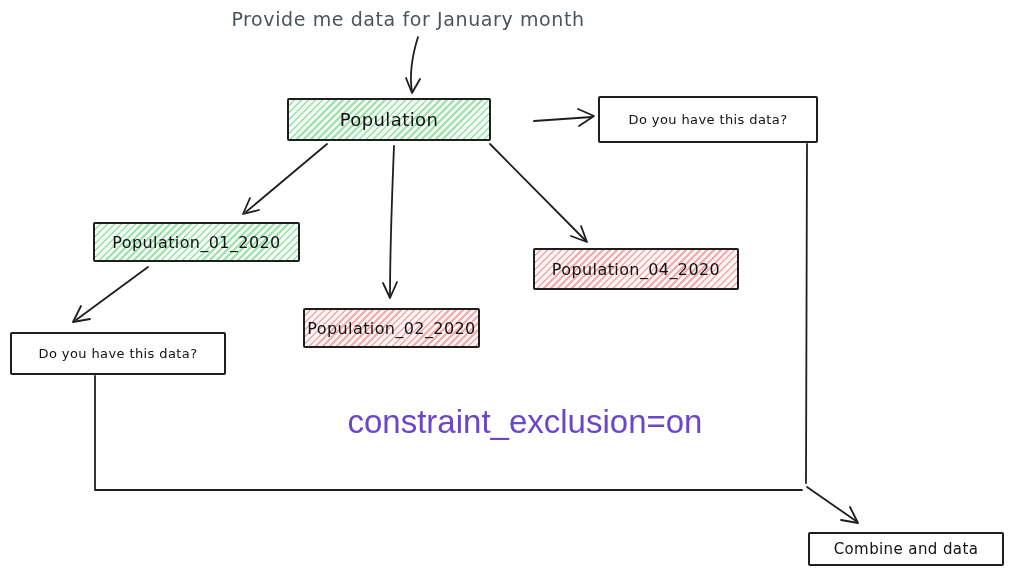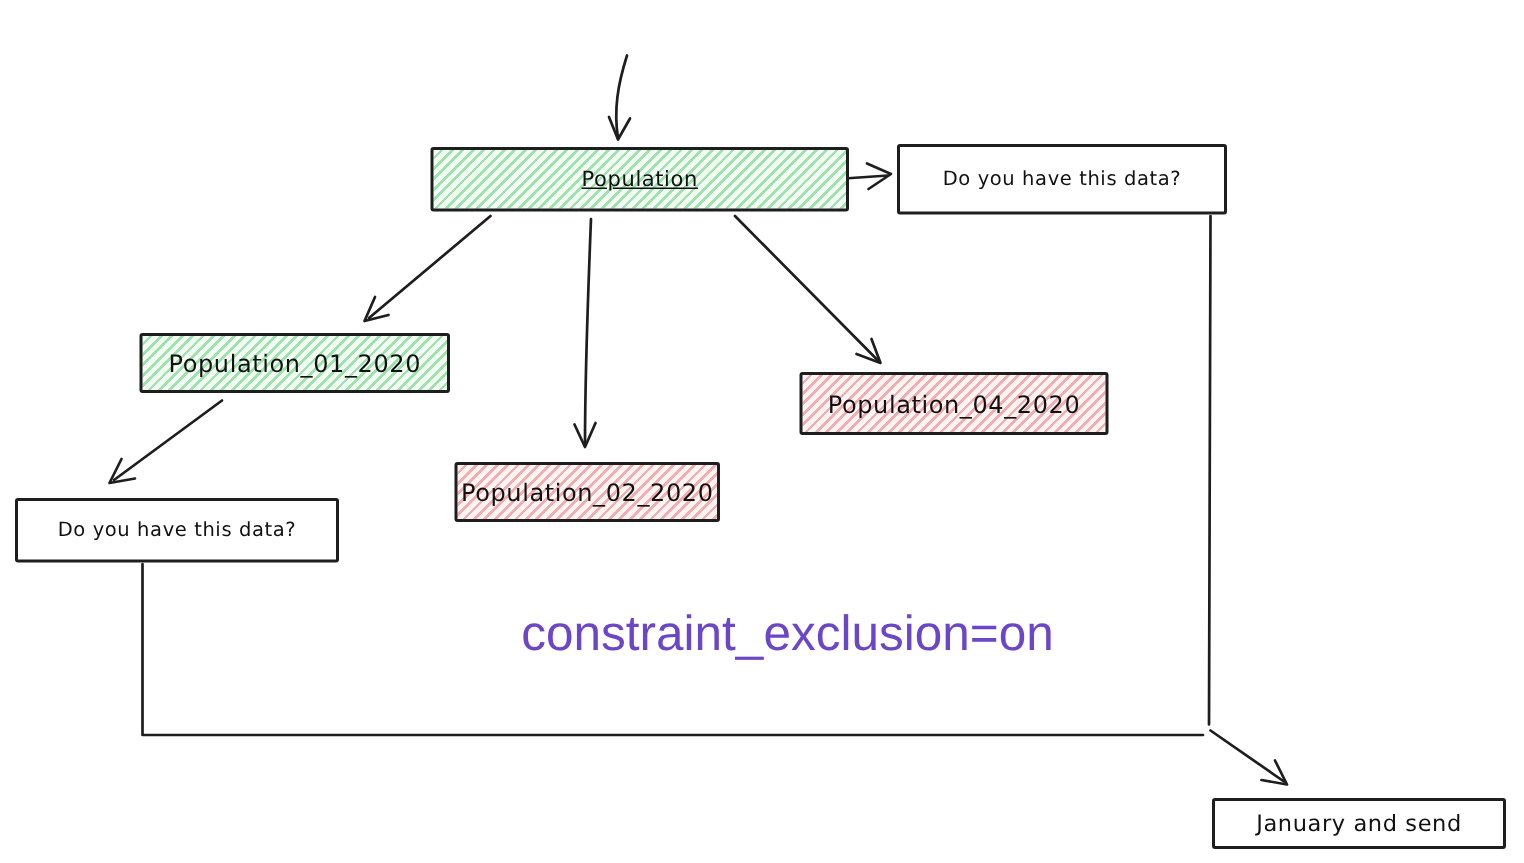--- a/index.html
+++ b/index.html
@@ -71,22 +71,23 @@
     <path d="M90,319 L73,322 L81,306"></path>
 
     <path d="M95,376 L95,490 L802,490"></path>
 
     <path d="M807,144 C806,257 806,370 806,483"></path>
 
     <path d="M807,487 L856,521"></path>
     <path d="M850,507 L858,523 L841,520"></path>
   </svg>
 
+  <div class="prompt-text">Provide me data for January month</div>
 
-  <div class="node green" style="left:287px;top:98px;width:279px;height:43px;font-size:14px;text-decoration:underline;">
+  <div class="node green" style="left:287px;top:98px;width:204px;height:43px;font-size:18px;">
     <span class="lbl">Population</span>
   </div>
 
   <div class="node plain" style="left:598px;top:96px;width:220px;height:47px;">
     <span class="lbl">Do you have this data?</span>
   </div>
 
   <div class="node green" style="left:93px;top:222px;width:207px;height:40px;font-size:16px;text-align:right;">
     <span class="lbl">Population_01_2020</span>
   </div>
@@ -97,18 +98,18 @@
 
   <div class="node red" style="left:533px;top:248px;width:206px;height:42px;font-size:16px;">
     <span class="lbl">Population_04_2020</span>
   </div>
 
   <div class="node plain" style="left:10px;top:332px;width:216px;height:43px;">
     <span class="lbl">Do you have this data?</span>
   </div>
 
   <div class="node plain" style="left:808px;top:532px;width:196px;height:34px;font-size:15px;">
-    <span class="lbl">January and send</span>
+    <span class="lbl">Combine and data</span>
   </div>
 
   <div class="annotation">constraint_exclusion=on</div>
 
 </div>
 
 </body></html>

